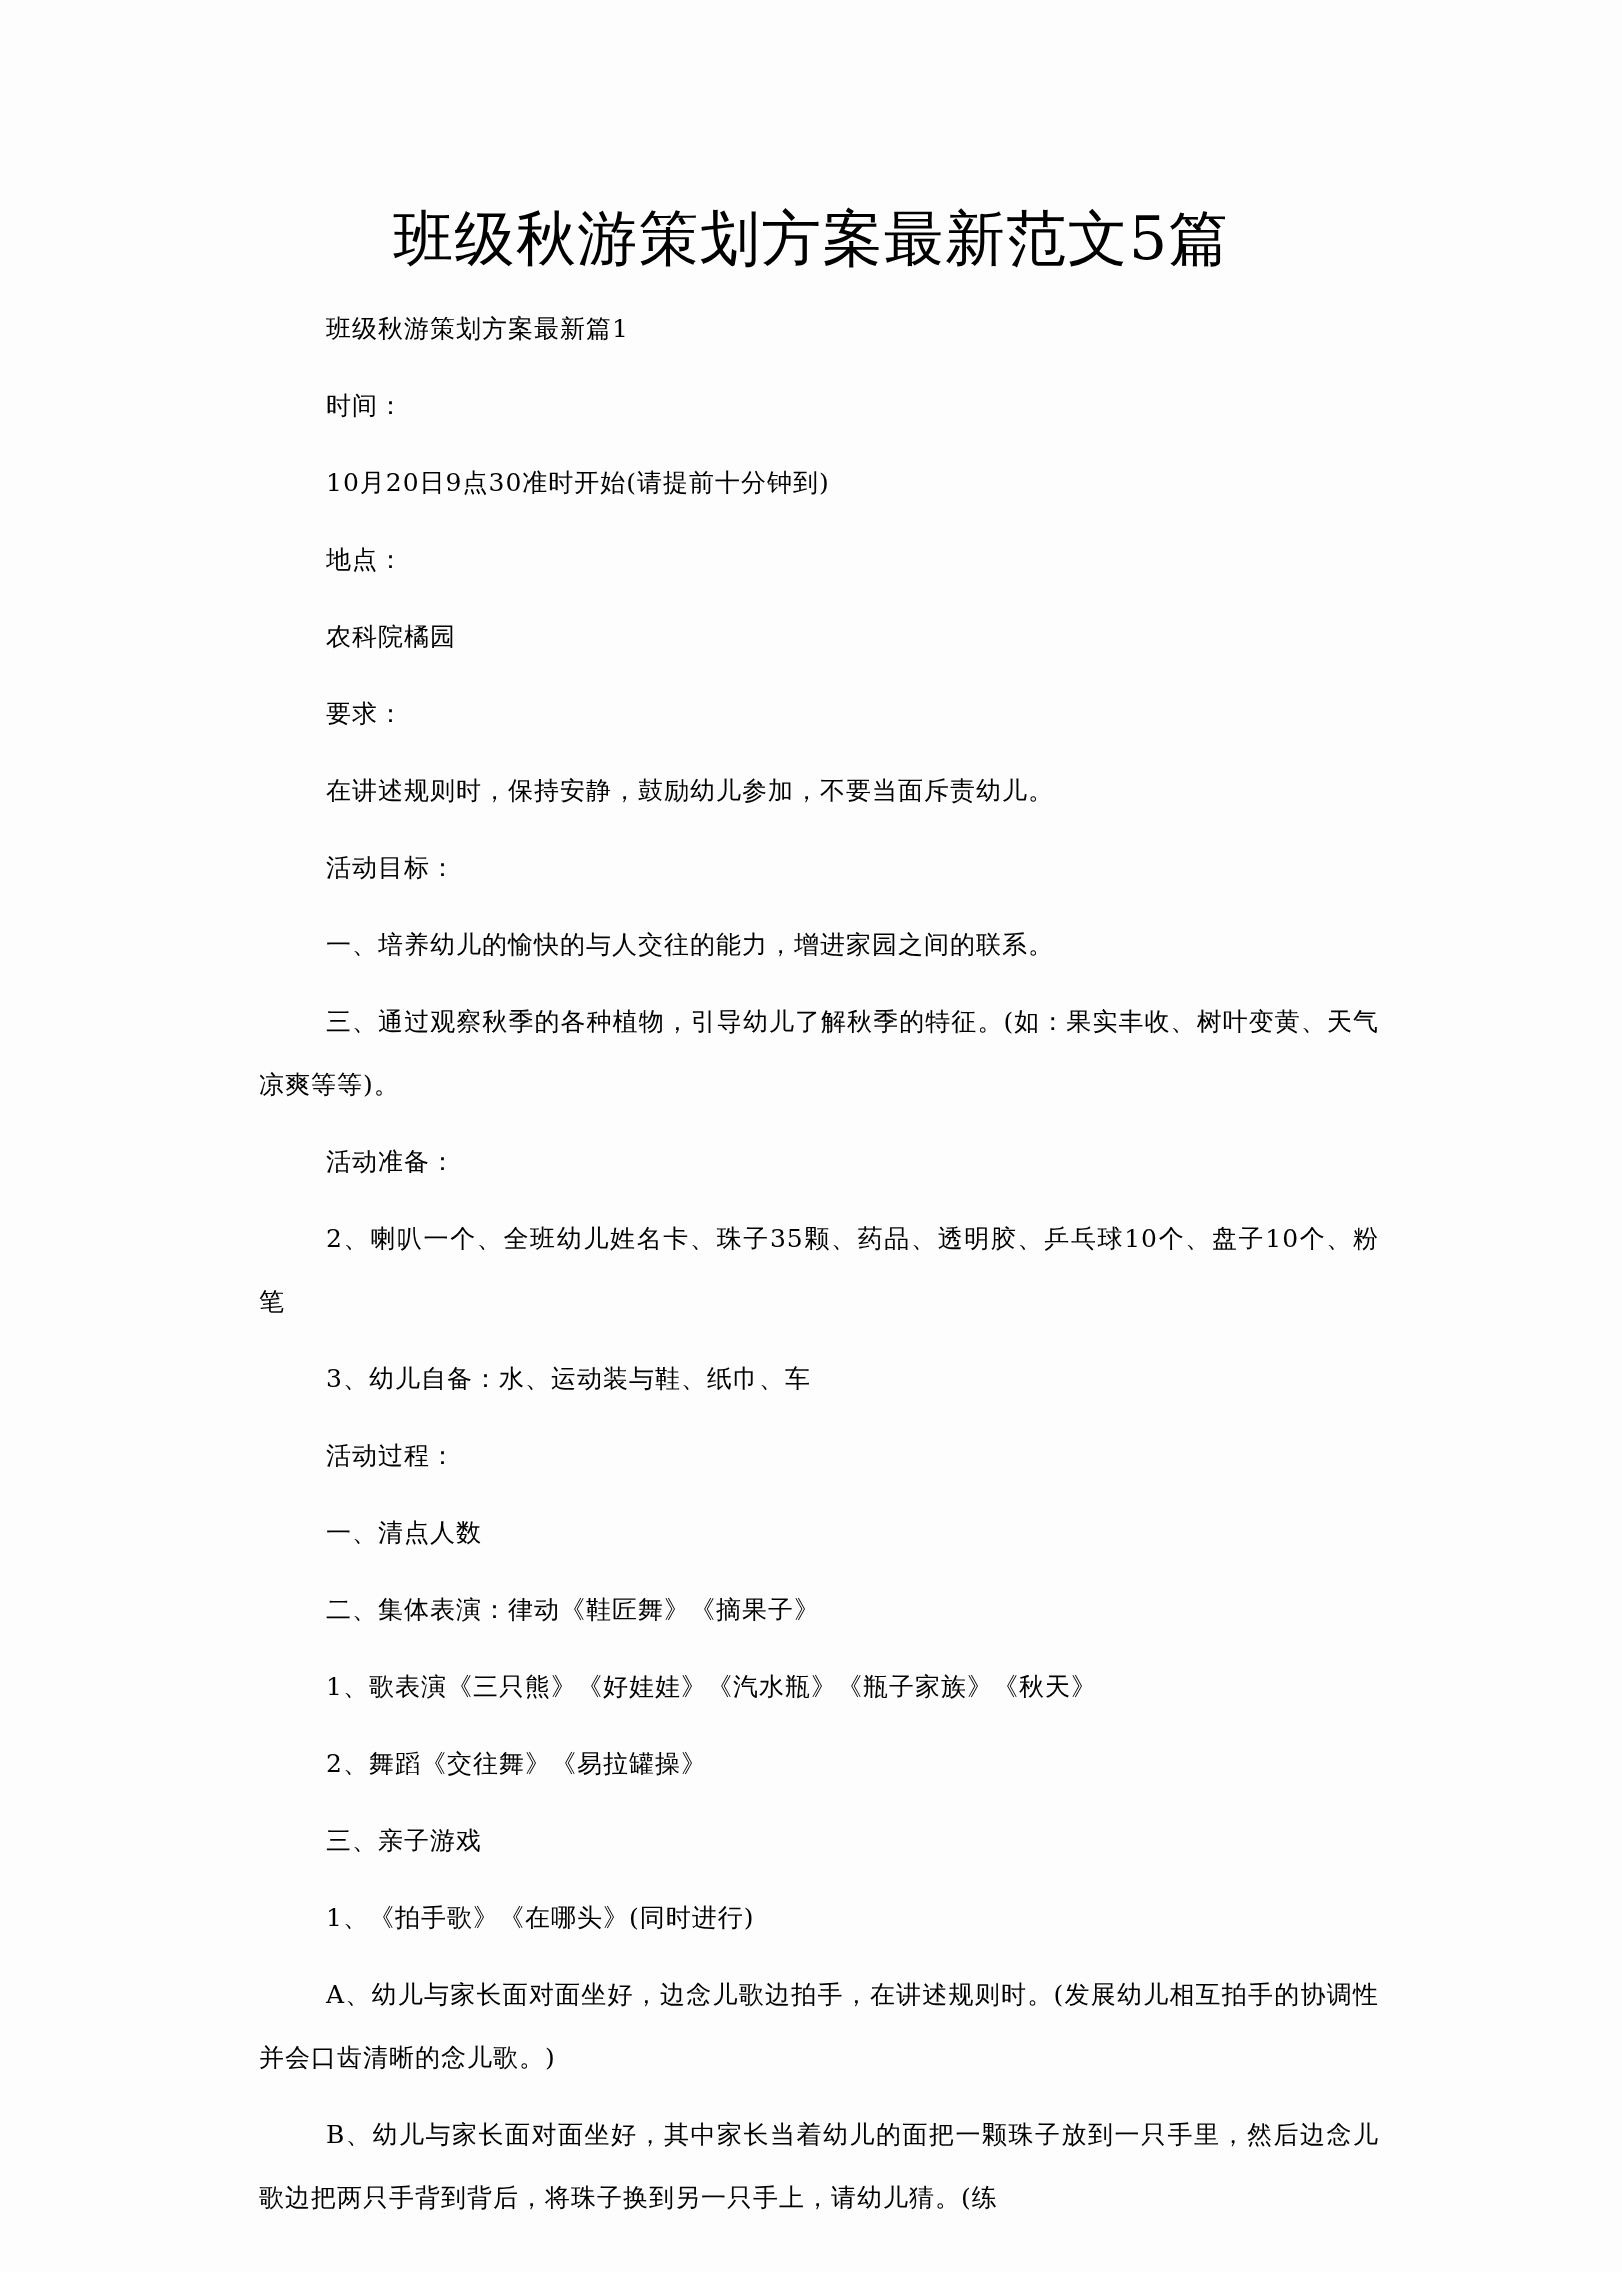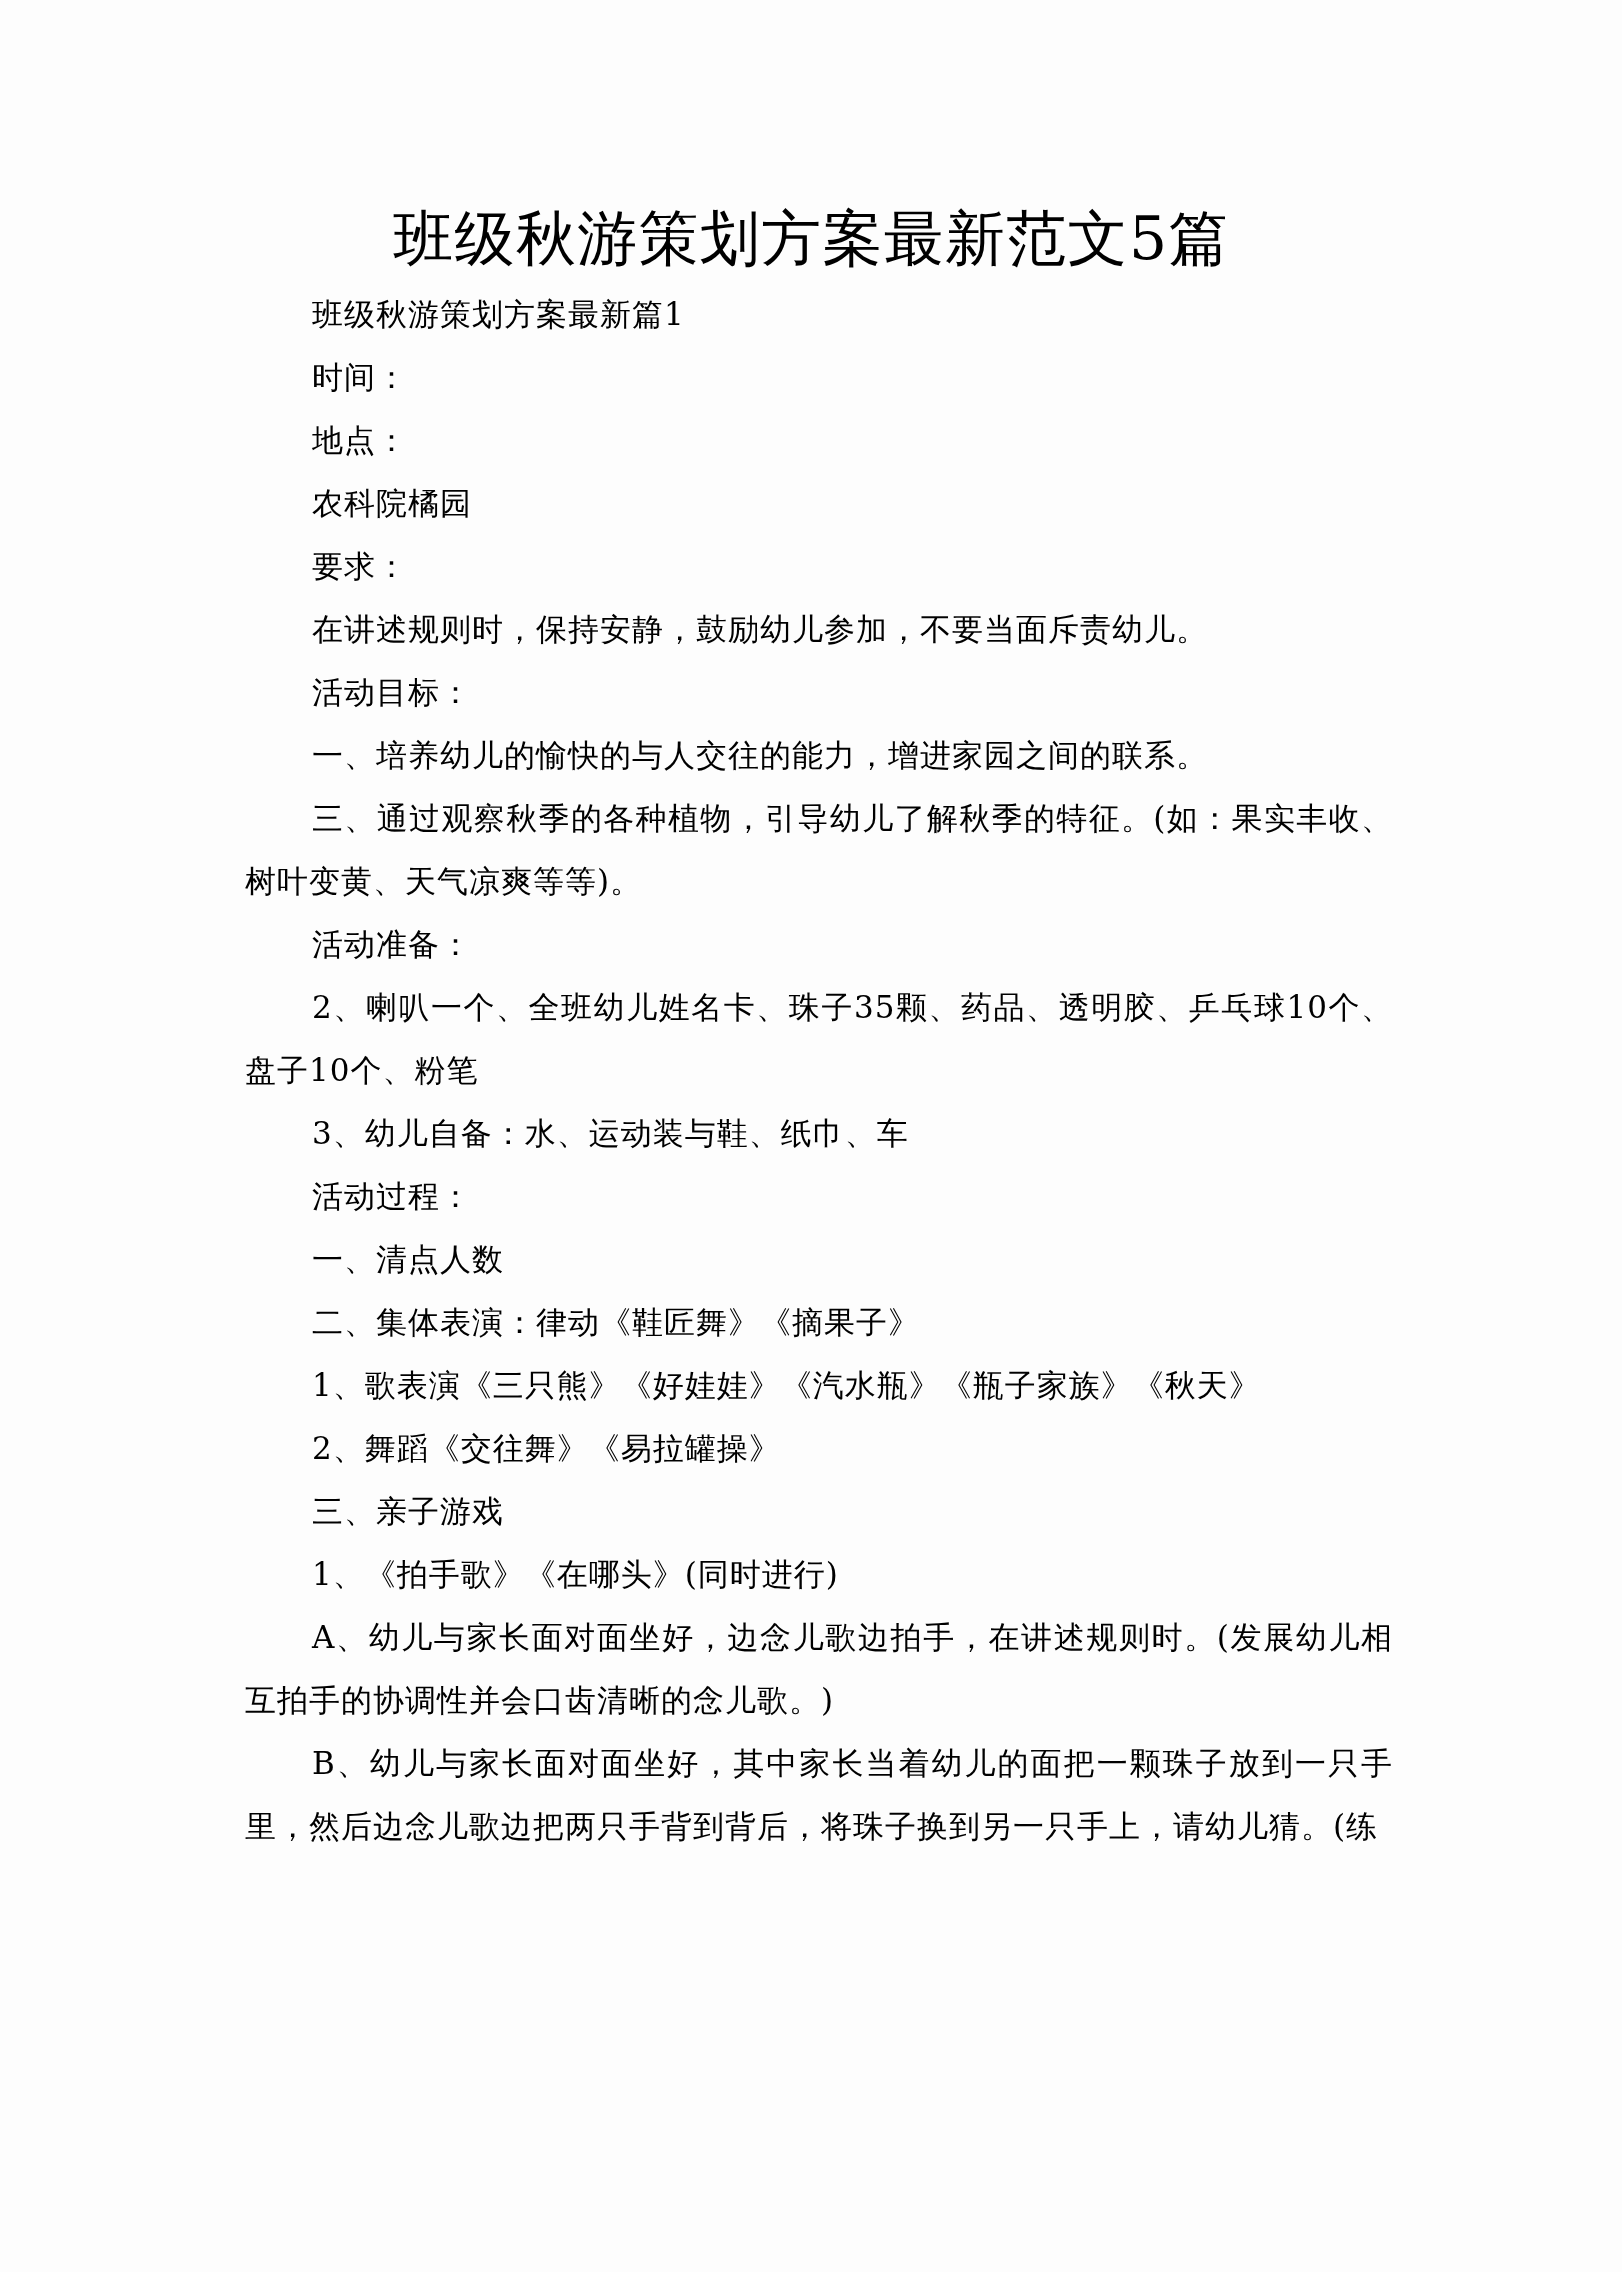--- a/index.html
+++ b/index.html
@@ -35,39 +35,40 @@
       font-weight: normal;
       margin: 0;
     }
     .body {
       position: absolute;
       left: 245px;
       top: 283px;
       width: 1148px;
     }
     .para {
-      margin: 0;
-      font-size: 31px;
+      margin: 14px;
+      font-size: 25px;
       line-height: 63px;
       text-indent: 67px;
       letter-spacing: 1px;
       text-align: justify;
       white-space: normal;
       word-break: break-all;
     }
   </style>
 </head>
 <body>
 
 <div class="page">
   <h1 class="doc-title">班级秋游策划方案最新范文5篇</h1>
 
   <div class="body">
     <p class="para">班级秋游策划方案最新篇1</p>
     <p class="para">时间：</p>
+    <p class="para">10月20日9点30准时开始(请提前十分钟到)</p>
     <p class="para">地点：</p>
     <p class="para">农科院橘园</p>
     <p class="para">要求：</p>
     <p class="para">在讲述规则时，保持安静，鼓励幼儿参加，不要当面斥责幼儿。</p>
     <p class="para">活动目标：</p>
     <p class="para">一、培养幼儿的愉快的与人交往的能力，增进家园之间的联系。</p>
     <p class="para">三、通过观察秋季的各种植物，引导幼儿了解秋季的特征。(如：果实丰收、树叶变黄、天气凉爽等等)。</p>
     <p class="para">活动准备：</p>
     <p class="para">2、喇叭一个、全班幼儿姓名卡、珠子35颗、药品、透明胶、乒乓球10个、盘子10个、粉笔</p>
     <p class="para">3、幼儿自备：水、运动装与鞋、纸巾、车</p>

